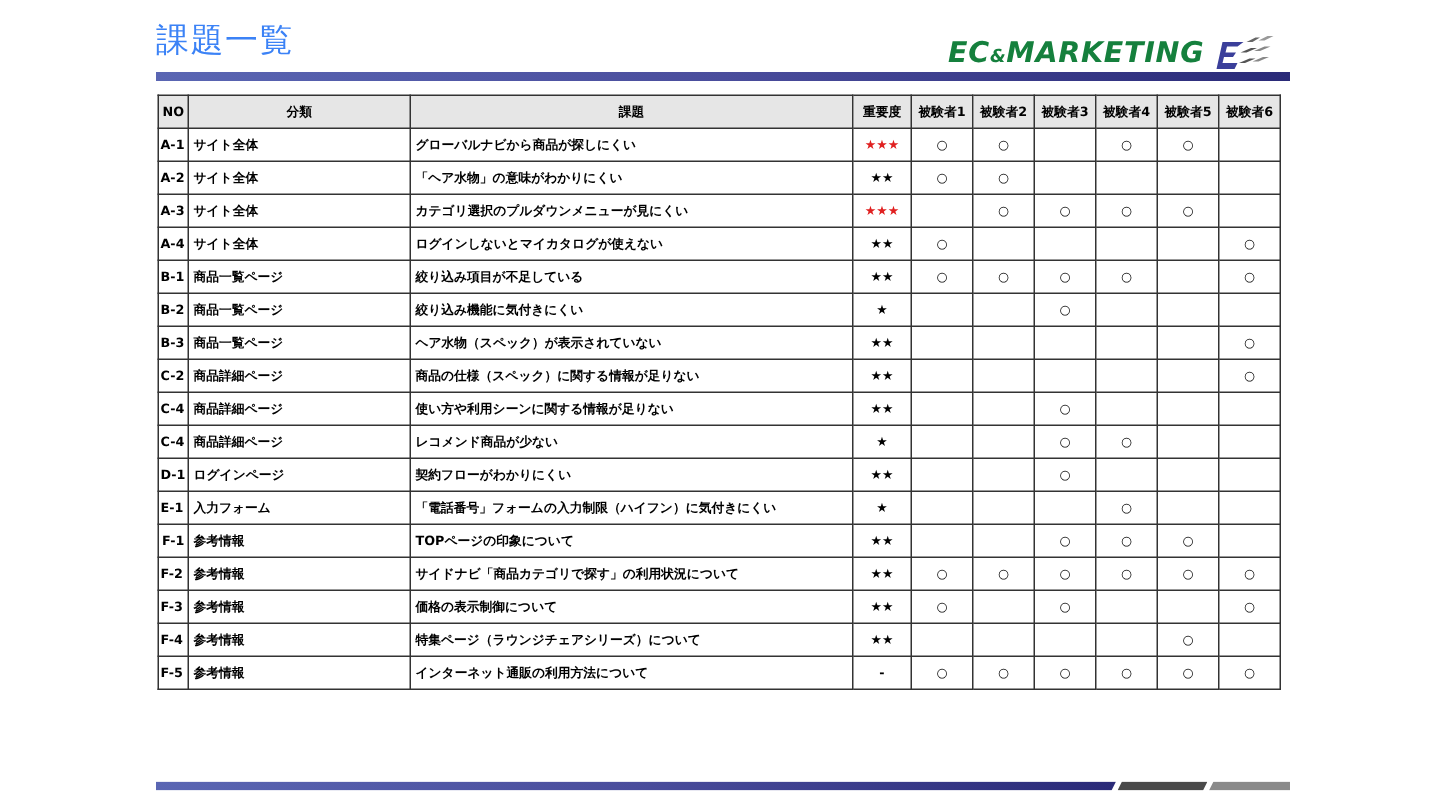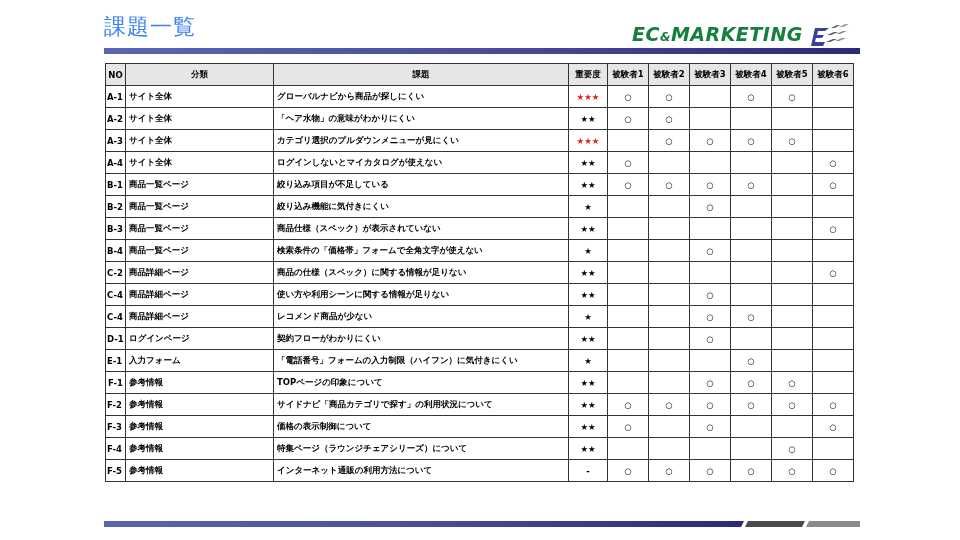--- a/index.html
+++ b/index.html
@@ -147,40 +147,28 @@
         <td class="c mark"></td>
         <td class="c mark"></td>
         <td class="c mark">○</td>
         <td class="c mark"></td>
         <td class="c mark"></td>
         <td class="c mark"></td>
       </tr>
       <tr>
         <td style="padding: 0px 1px;">B-3</td>
         <td>商品一覧ページ</td>
-        <td>商品仕様（スペック）が表示されていない</td>
-        <td class="c imp">★★</td>
-        <td class="c mark"></td>
-        <td class="c mark"></td>
-        <td class="c mark"></td>
-        <td class="c mark"></td>
-        <td class="c mark"></td>
-        <td class="c mark">○</td>
-      </tr>
-      <tr>
-        <td style="padding: 0px 1px;">B-4</td>
-        <td>商品一覧ページ</td>
-        <td>検索条件の「価格帯」フォームで全角文字が使えない</td>
-        <td class="c imp">★</td>
-        <td class="c mark"></td>
-        <td class="c mark"></td>
-        <td class="c mark">○</td>
-        <td class="c mark"></td>
-        <td class="c mark"></td>
-        <td class="c mark"></td>
+        <td>ヘア水物（スペック）が表示されていない</td>
+        <td class="c imp">★★</td>
+        <td class="c mark"></td>
+        <td class="c mark"></td>
+        <td class="c mark"></td>
+        <td class="c mark"></td>
+        <td class="c mark"></td>
+        <td class="c mark">○</td>
       </tr>
       <tr>
         <td style="padding: 0px 1px;">C-2</td>
         <td>商品詳細ページ</td>
         <td>商品の仕様（スペック）に関する情報が足りない</td>
         <td class="c imp">★★</td>
         <td class="c mark"></td>
         <td class="c mark"></td>
         <td class="c mark"></td>
         <td class="c mark"></td>

